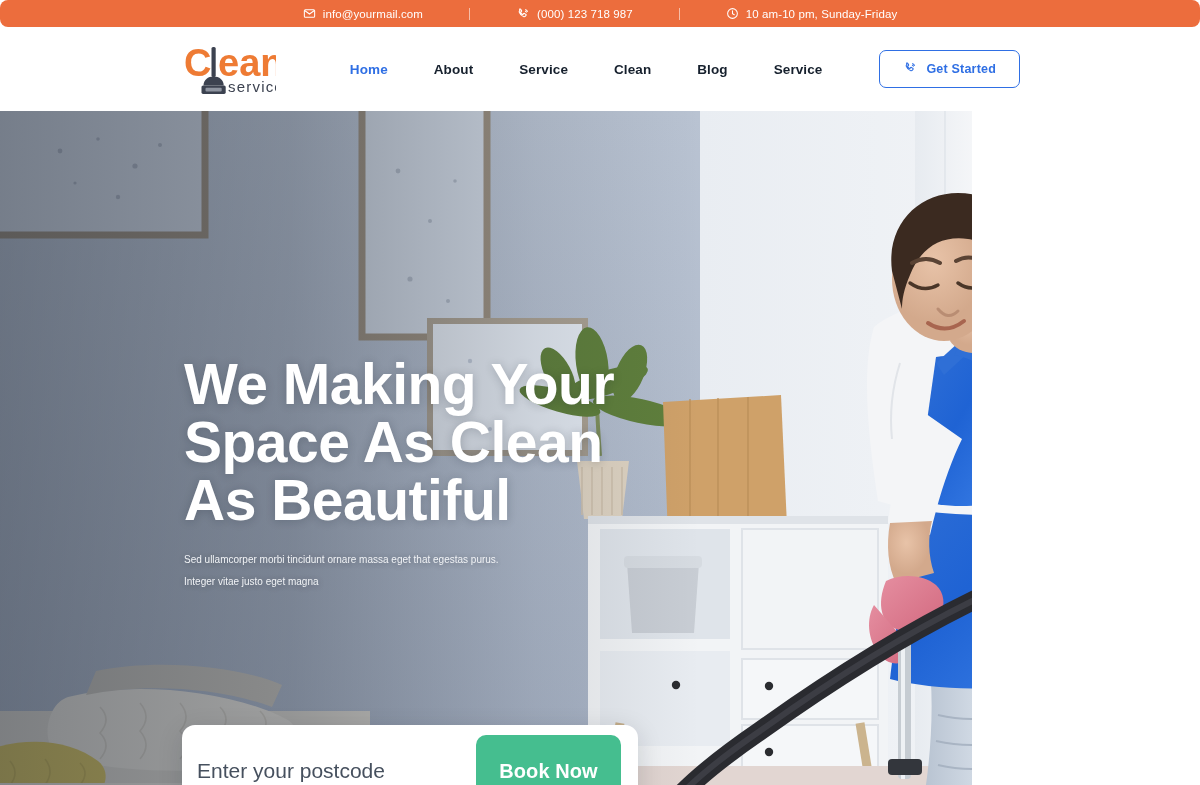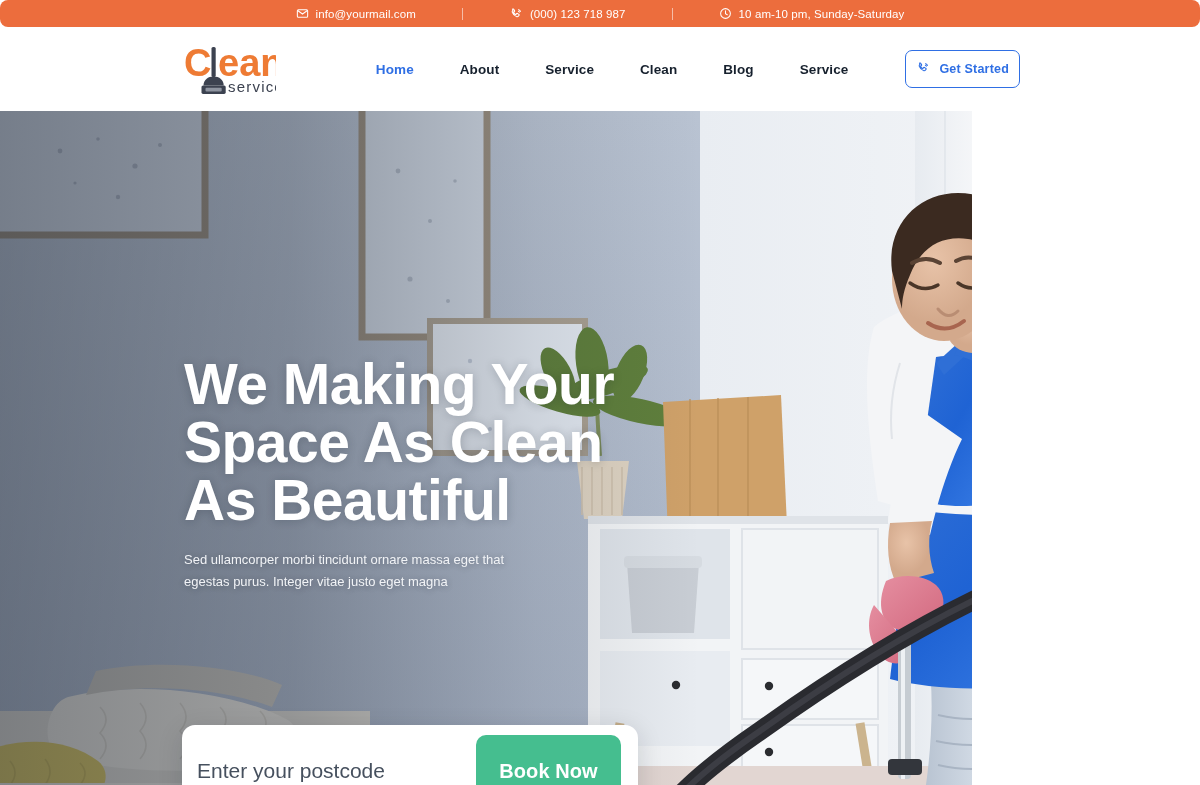--- a/index.html
+++ b/index.html
@@ -62,21 +62,21 @@
     text-decoration: none;
     padding: 0 23px;
     letter-spacing: .1px;
     cursor: pointer;
   }
   .nav-link.active { color: #2f6fe4; }
 
   .btn-getstarted {
     margin-left: 34px;
     height: 38px;
-    padding: 0 10px;
+    padding: 0 23px;
     border: 1.4px solid #2f6fe4;
     border-radius: 7px;
     background: #ffffff;
     color: #2f6fe4;
     font-size: 12.5px;
     font-weight: 700;
     font-family: "Liberation Sans", sans-serif;
     display: flex;
     align-items: center;
     gap: 9px;
@@ -114,21 +114,21 @@
     font-size: 57px;
     line-height: 58px;
     font-weight: 700;
     letter-spacing: -.5px;
     text-shadow: 0 1px 10px rgba(20,28,40,.22);
     width: 470px;
   }
   .hero-sub {
     margin-top: 20px;
     color: #f1f3f6;
-    font-size: 13px;
+    font-size: 10px;
     line-height: 22px;
     width: 330px;
     text-shadow: 0 1px 6px rgba(20,28,40,.3);
   }
 
   .booking-card {
     position: absolute;
     left: 182px;
     top: 614px;
     width: 456px;
@@ -196,21 +196,21 @@
 
   <span class="tb-sep"></span>
 
   <div class="tb-item">
     <span>
       <svg width="13" height="13" viewBox="0 0 24 24" fill="none" stroke="#ffffff" stroke-width="1.9" stroke-linecap="round">
         <circle cx="12" cy="12" r="9"></circle>
         <path d="M12 7v5.2l3.3 2"></path>
       </svg>
     </span>
-    <span>10 am-10 pm, Sunday-Saturday</span>
+    <span>10 am-10 pm, Sunday-Friday</span>
   </div>
 
 </div>
 
 <div class="header">
 
   <div class="logo">
     <svg width="92" height="58" viewBox="0 0 92 58">
 
       <text x="0" y="35" font-family="Liberation Sans, sans-serif" font-size="38" font-weight="700" fill="#EE7B34">C</text>

